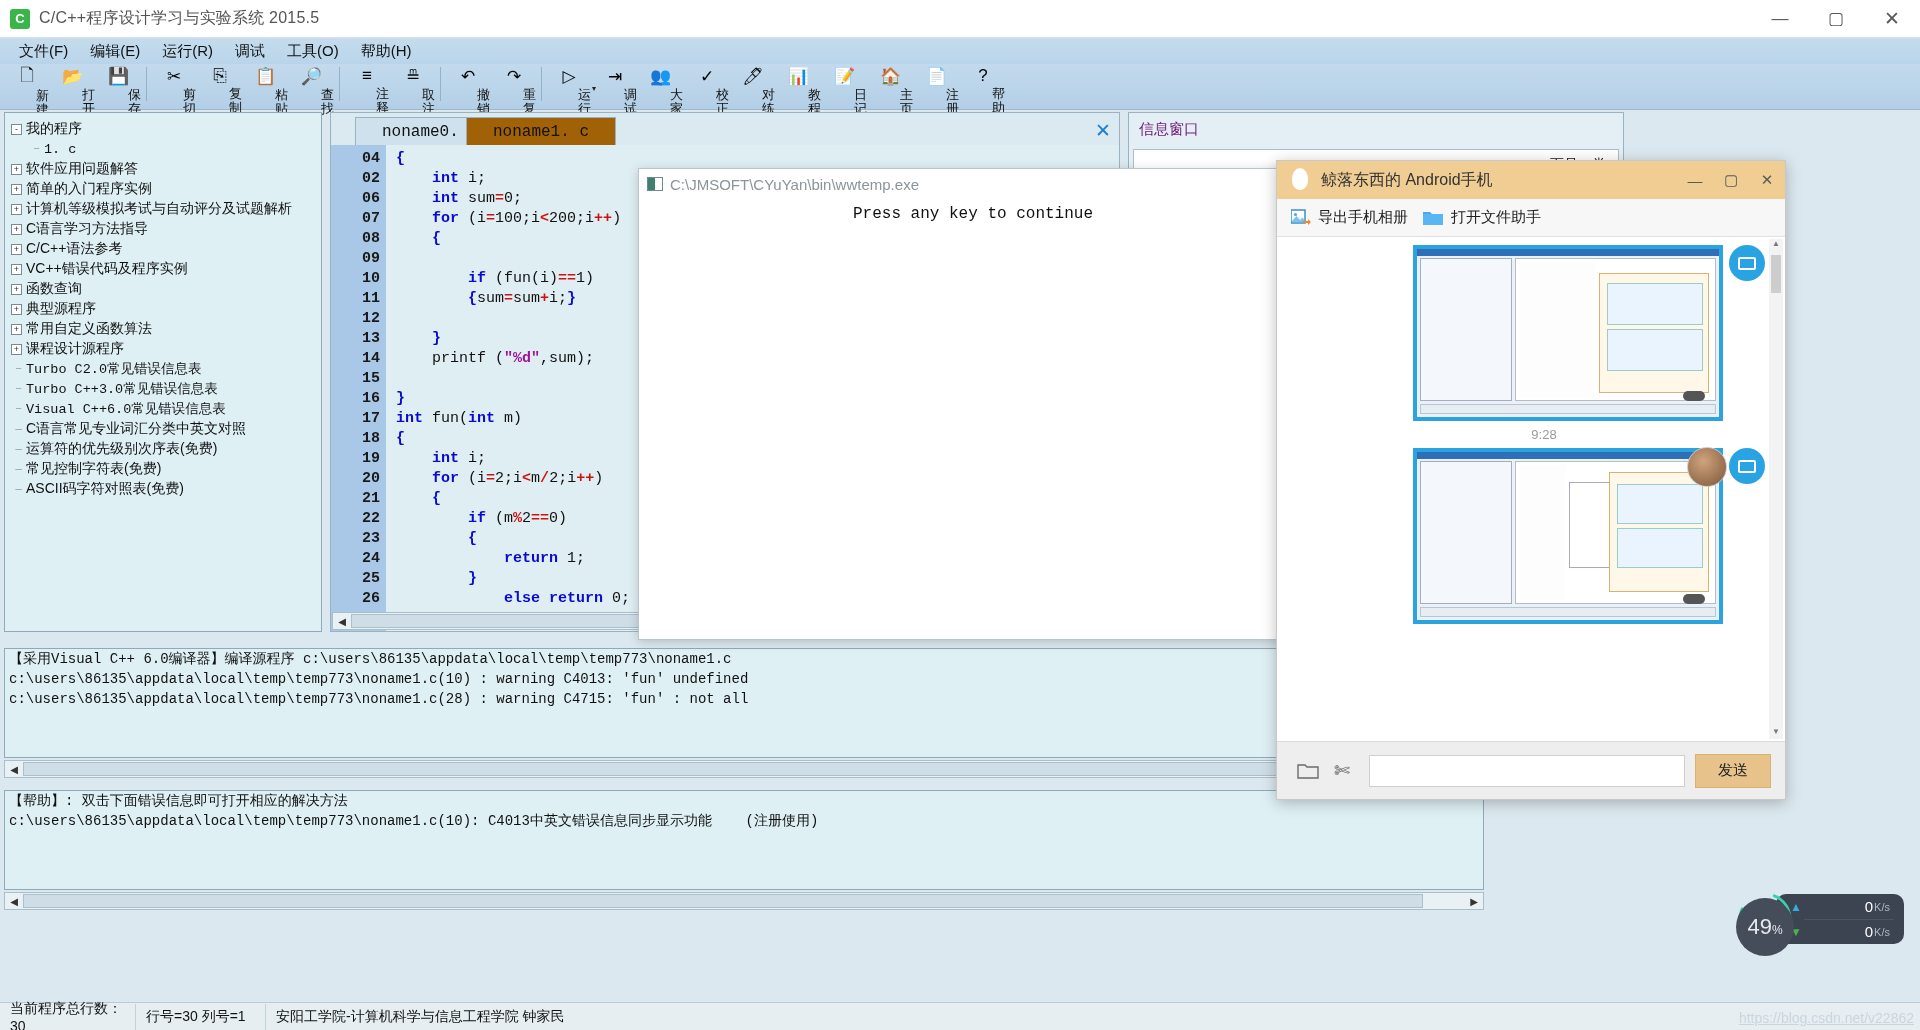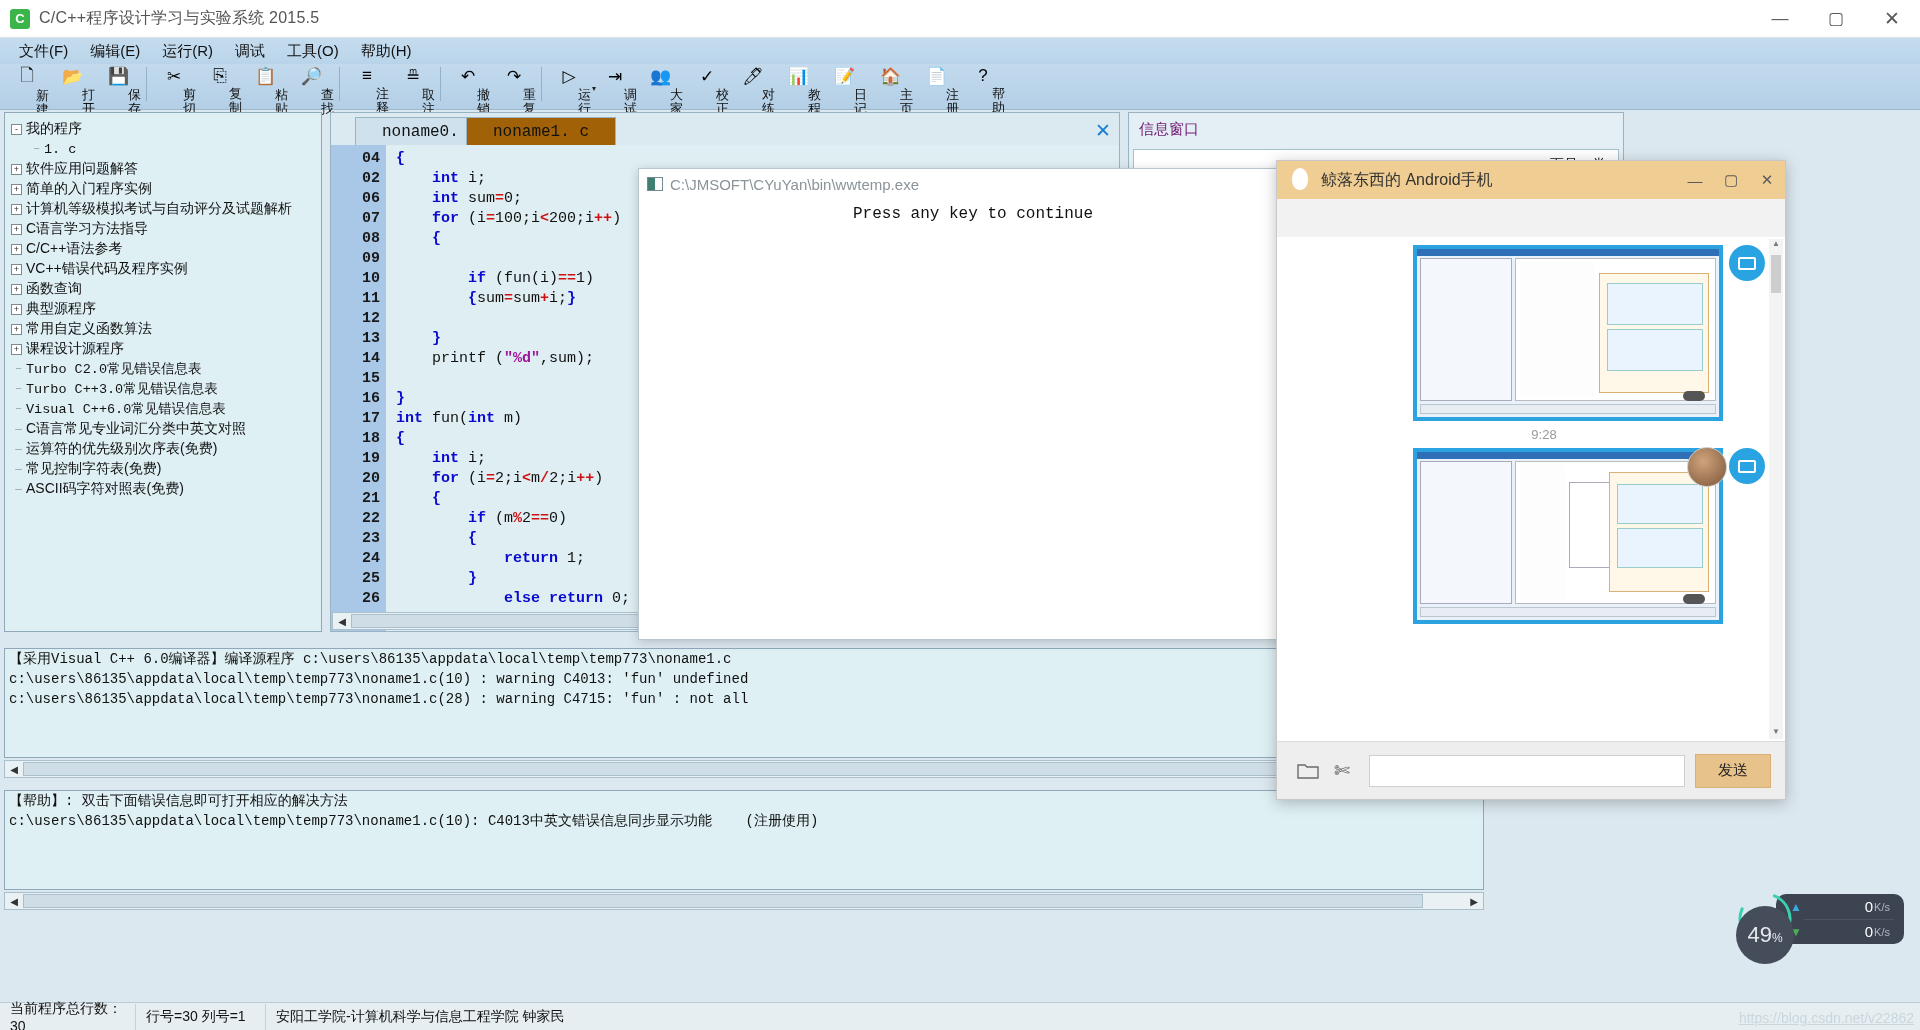--- a/index.html
+++ b/index.html
@@ -190,21 +190,21 @@
 
   
   .speed { position: absolute; left: 1736px; top: 890px; width: 168px; height: 58px; }
   .speed .pill { position: absolute; left: 40px; top: 4px; width: 128px; height: 50px;
                  background: #3c4351; border-radius: 10px; }
   .speed .pill .row { height: 25px; display: flex; align-items: center; justify-content: flex-end;
                       padding-right: 14px; color: #fff; font-size: 15px; }
   .speed .pill .row span.u { font-size: 11px; color: #aeb7c2; margin-left: 1px; }
   .speed .pill .arrow { margin-right: auto; margin-left: 14px; font-size: 12px; }
   .speed .pill .divider { position:absolute; left:28px; right:10px; top:25px; height:1px; background:#4c5463;}
-  .speed .dial { position: absolute; left: 0; top: 16px; width: 58px; height: 58px; border-radius: 50%;
+  .speed .dial { position: absolute; left: 0; top: 8px; width: 58px; height: 58px; border-radius: 50%;
                  background: #454c5a; display: flex; align-items: center; justify-content: center; }
   .speed .dial .pct { color: #e6e9ee; font-size: 22px; }
   .speed .dial .pct i { font-size: 12px; font-style: normal; }
   .speed .ring { position: absolute; left: 0; top: 0; width: 58px; height: 58px; }
 </style>
 </head>
 <body>
 
 <div id="root">
 
@@ -518,20 +518,42 @@
           <div class="pen"></div>
         </div>
       <div class="ptitle">鲸落东西的 Android手机</div>
       <div class="pbtns">
         <div class="pbtn">—</div>
         <div class="pbtn">▢</div>
         <div class="pbtn">✕</div>
       </div>
     </div>
 
+    <div class="ptoolbar">
+      <div class="ptool">
+        <span class="ti">
+          <svg width="20" height="18" viewBox="0 0 20 18">
+              <rect x="0" y="1" width="14" height="13" fill="#fff" stroke="#3a8fd0" stroke-width="1.5"></rect>
+              <circle cx="4.5" cy="5.5" r="1.6" fill="#4aa8e8"></circle>
+              <path d="M1 12 L5.5 7 L9 11 L11.5 8.5 L13 10.5 L13 13 L1 13 Z" fill="#79c3ef"></path>
+              <path d="M12 12 h5 v-2 l3 3 -3 3 v-2 h-5 z" fill="#f08a22"></path>
+            </svg>
+        </span>
+        <span>导出手机相册</span>
+      </div>
+      <div class="ptool">
+        <span class="ti">
+          <svg width="22" height="18" viewBox="0 0 22 18">
+              <path d="M1 3 h7 l2 2 h11 v11 h-20 z" fill="#4aa8e8"></path>
+              <path d="M1 5 h20 v11 h-20 z" fill="#58b6f2"></path>
+            </svg>
+        </span>
+        <span>打开文件助手</span>
+      </div>
+    </div>
 
     <div class="chat">
       <div class="msgrow">
         <div class="thumbcard">
           <div class="bluebar"></div>
           <div class="tl"></div>
           <div class="codeblk">
             <div style="position:absolute;left:4px;top:3px;right:120px;bottom:3px;background:#fdfdfd;"></div>
             <div style="position:absolute;right:6px;top:14px;width:110px;height:120px;background:#fff7e8;border:1px solid #d9b175;"></div>
             <div style="position:absolute;right:12px;top:24px;width:96px;height:42px;background:#eaf4ff;border:1px solid #9cc;"></div>

